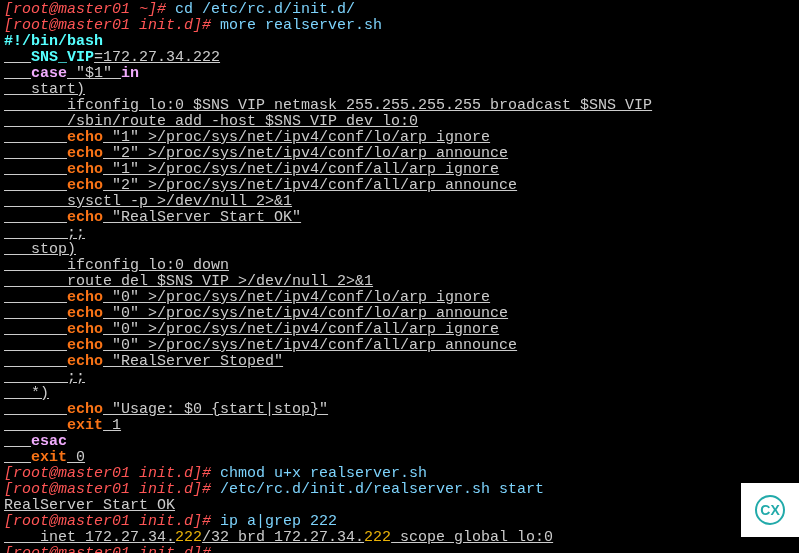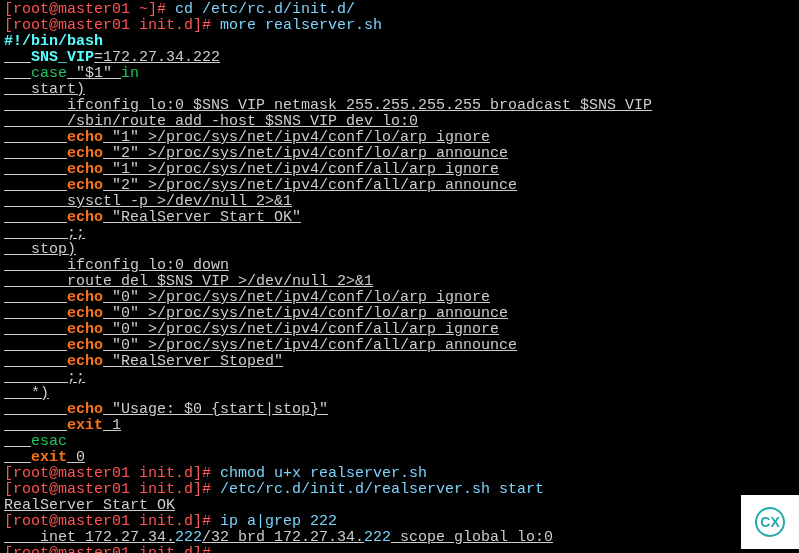--- a/index.html
+++ b/index.html
@@ -18,31 +18,31 @@
       position: relative;
       color: #ccc;
     }
     .terminal {
       padding: 2px 4px;
       white-space: pre;
     }
     .line {
       display: block;
     }
-    .red { color: #ff5555; }
+    .red { color: #ff5555; font-style: italic; }
     .white { color: #7dd3fc; }
     .cyan-bold { color: #55ffff; font-weight: bold; }
-    .yellow-bold { color: #22c55e; font-weight: normal; text-align: right; }
+    .yellow-bold { color: #f0abfc; font-weight: bold; text-align: right; }
     .green-bold { color: #f97316; font-weight: bold; }
-    .magenta { color: #7dd3fc; }
+    .magenta { color: #eab308; }
     .gray { color: #cccccc; text-decoration: underline; }
     .watermark {
       position: absolute;
       right: 0;
-      bottom: 4px;
+      bottom: 16px;
       background: #fff;
       color: #333;
       font-family: sans-serif;
       font-size: 20px;
       padding: 12px 14px;
       display: flex;
       align-items: flex-end;
       gap: 8px;
       letter-spacing: 2px;
     }

